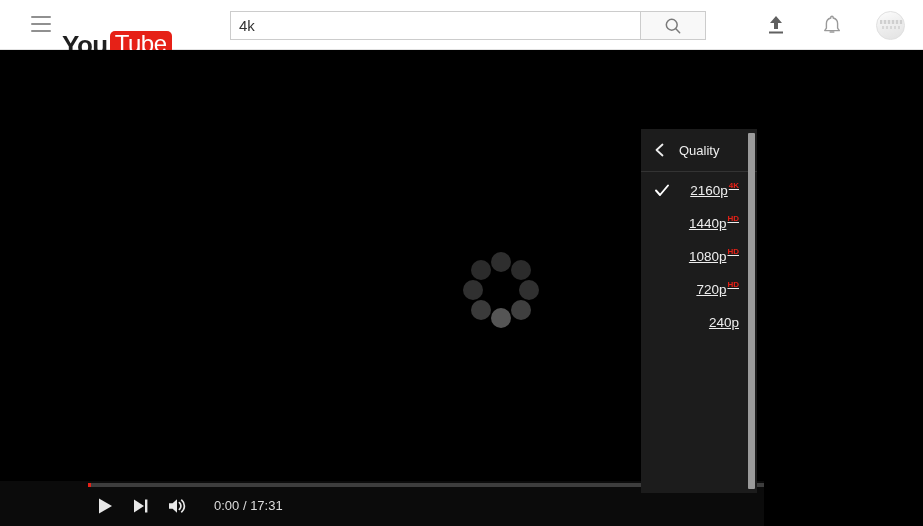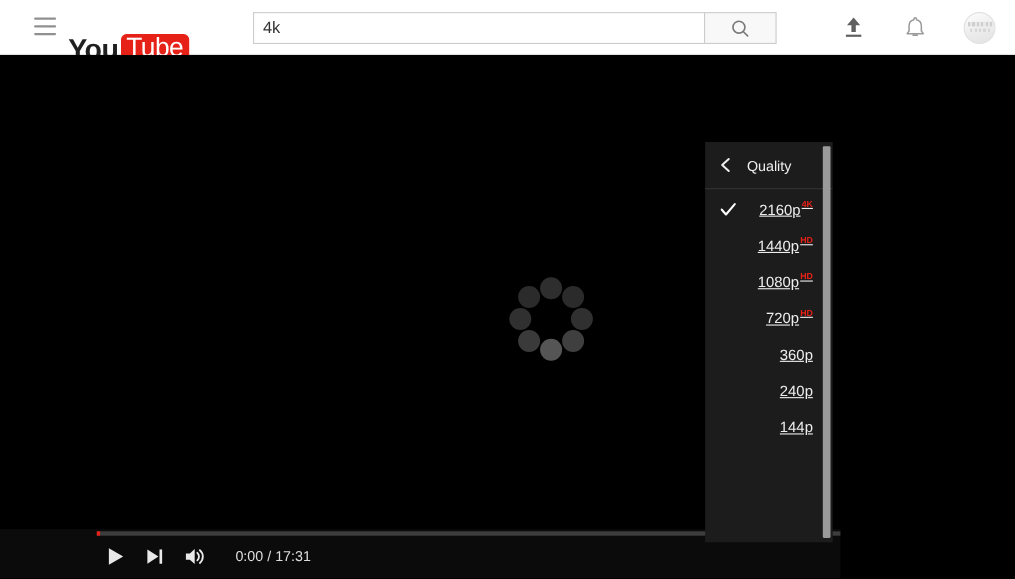--- a/index.html
+++ b/index.html
@@ -256,27 +256,21 @@
           </div>
           <div class="qm-item">
             <span class="qm-label">1080p</span>
             <span class="qm-badge">HD</span>
           </div>
           <div class="qm-item">
             <span class="qm-label">720p</span>
             <span class="qm-badge">HD</span>
           </div>
           <div class="qm-item">
-            <span class="qm-label">360p</span>
-          </div>
-          <div class="qm-item">
             <span class="qm-label">240p</span>
-          </div>
-          <div class="qm-item">
-            <span class="qm-label">144p</span>
           </div>
         </div>
       <div id="qm-scroll"></div>
     </div>
 
     <div id="controls">
 
       <div id="progress">
         <div class="buf"></div>
         <div class="played" style="width: 3px;"></div>

